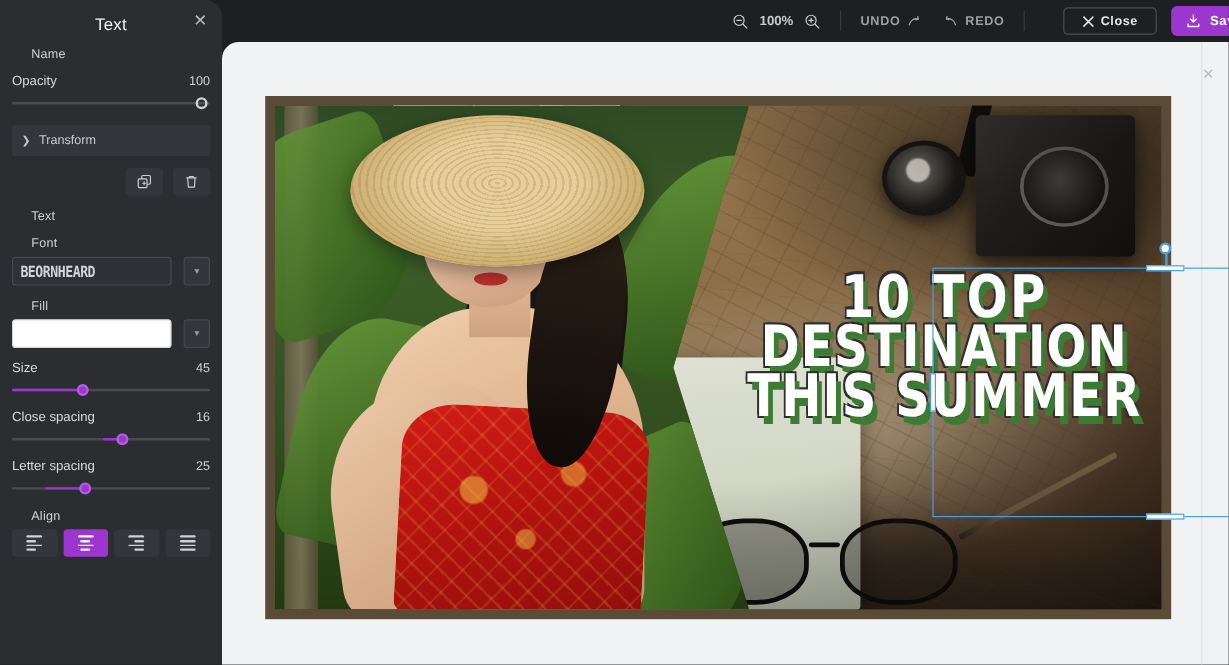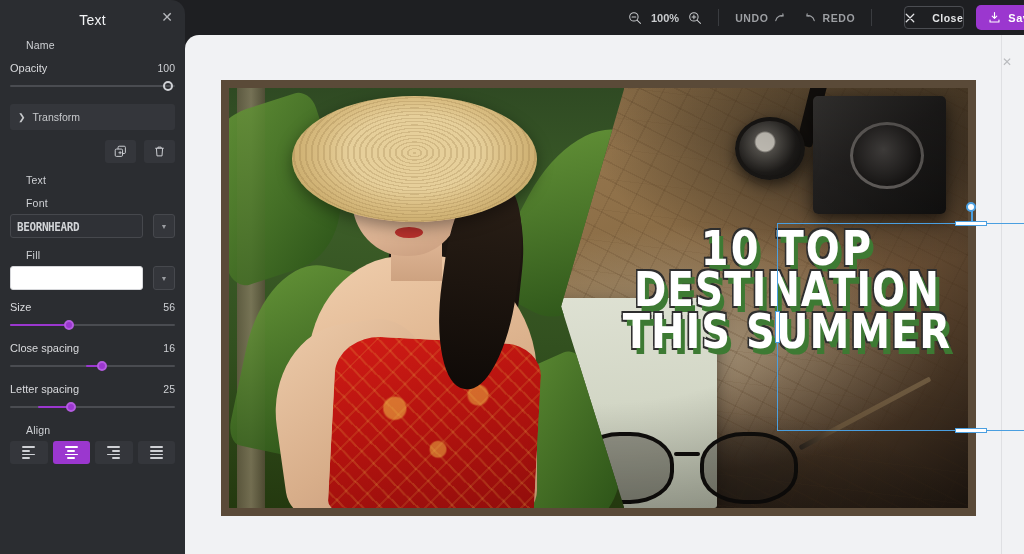--- a/index.html
+++ b/index.html
@@ -171,22 +171,22 @@
   }
   .tb-icon { cursor: pointer; display: flex; align-items: center; }
   .tb-sep { width: 1px; height: 17px; background: #3a3c40; margin: 0 16px; }
   #history-group { display: flex; align-items: center; gap: 14px; }
   .hist-btn {
     display: flex; align-items: center; gap: 6px;
     color: #9d9fa3; font-size: 10.5px; font-weight: bold;
     letter-spacing: .6px; cursor: pointer;
   }
   #close-btn {
-    display: flex; align-items: center; gap: 17px;
-    height: 23px; padding: 0 0;
+    display: flex; align-items: center; gap: 5px;
+    height: 23px; padding: 0 15px;
     border: 1px solid #4b4d52; border-radius: 4px;
     color: #e4e5e7; font-size: 10.5px; font-weight: bold;
     letter-spacing: .5px; cursor: pointer;
     margin-left: 16px;
   }
   #save-btn {
     display: flex; align-items: center; gap: 7px;
     height: 25px; padding: 0 12px;
     background: #9b37cf; border-radius: 5px;
     color: #ffffff; font-size: 11px; font-weight: bold;
@@ -571,21 +571,21 @@
     </div>
 
     <div class="field-label">Fill</div>
     <div class="combo">
       <div class="main swatch"></div>
       <div class="caret">▼</div>
     </div>
 
     <div class="row-label">
       <span>Size</span>
-      <span class="val">56</span>
+      <span class="val">45</span>
     </div>
     <div class="slider">
       <div class="track"></div>
       <div class="fill" style="width:35%;"></div>
       <div class="knob" style="left:33%;"></div>
     </div>
 
     <div class="row-label">
       <span>Close spacing</span>
       <span class="val">16</span>

